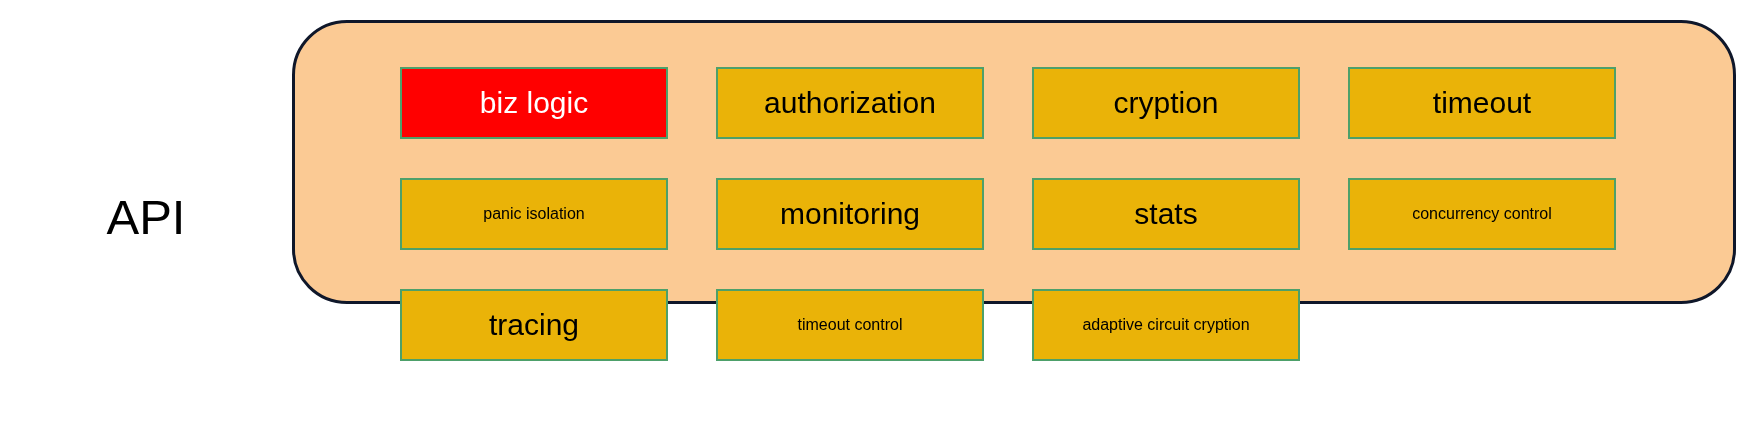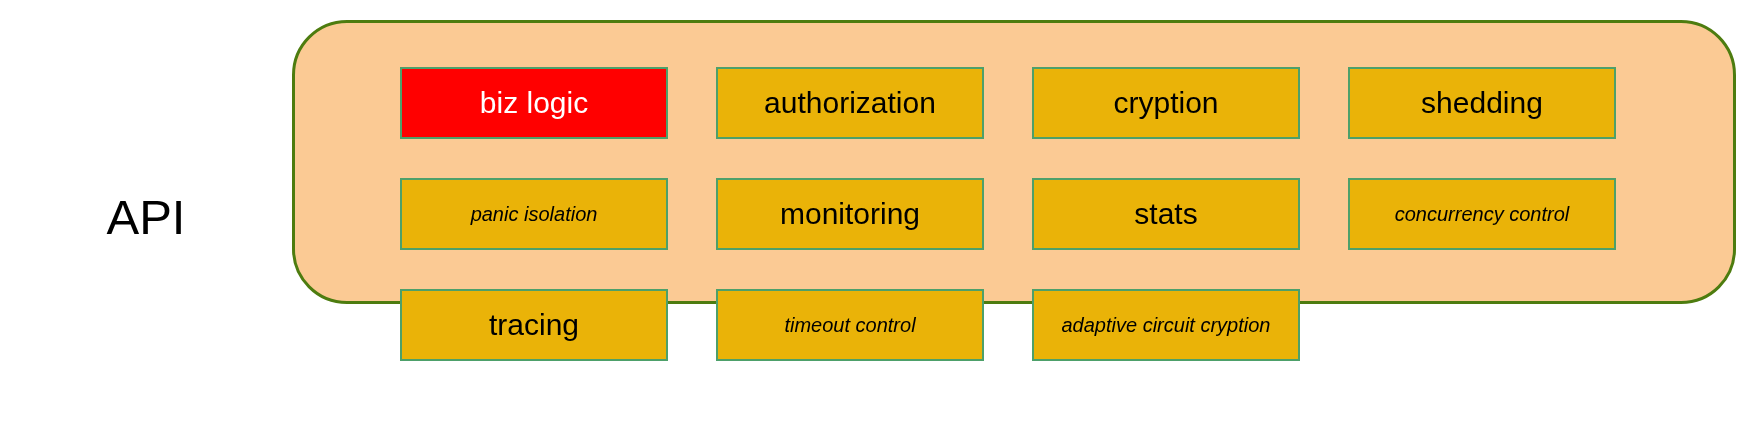--- a/index.html
+++ b/index.html
@@ -31,21 +31,21 @@
     color: #000000;
   }
   .gateway-container {
     position: absolute;
     left: 292px;
     top: 20px;
     width: 1444px;
     height: 284px;
     box-sizing: border-box;
     background: #FBCA94;
-    border: 3px solid #4d7c0f;
+    border: 3px solid #0f172a;
     border-radius: 55px;
   }
   .module-grid {
     position: absolute;
     left: 105px;
     top: 44px;
     display: grid;
     grid-template-columns: repeat(4, 268px);
     grid-auto-rows: 72px;
     column-gap: 48px;
@@ -58,43 +58,42 @@
     display: flex;
     align-items: center;
     justify-content: center;
     text-align: center;
     font-size: 30px;
     line-height: 1.15;
     color: #000000;
     padding: 2px 10px;
   }
   .module-box.small {
-    font-size: 20px;
-    font-style: italic;
+    font-size: 16px;
   }
   .module-box.highlight {
     background: #FF0000;
     color: #ffffff;
   }
 </style>
 </head>
 <body>
 
 <div class="stage">
 
   <div class="gateway-label">
     <span>API</span>
   </div>
 
   <div class="gateway-container">
     <div class="module-grid">
       <div class="module-box highlight">biz logic</div>
       <div class="module-box">authorization</div>
       <div class="module-box">cryption</div>
-      <div class="module-box">shedding</div>
+      <div class="module-box">timeout</div>
       <div class="module-box small">panic isolation</div>
       <div class="module-box">monitoring</div>
       <div class="module-box">stats</div>
       <div class="module-box small">concurrency control</div>
       <div class="module-box">tracing</div>
       <div class="module-box small">timeout control</div>
       <div class="module-box small">adaptive circuit cryption</div>
     </div>
   </div>
 

